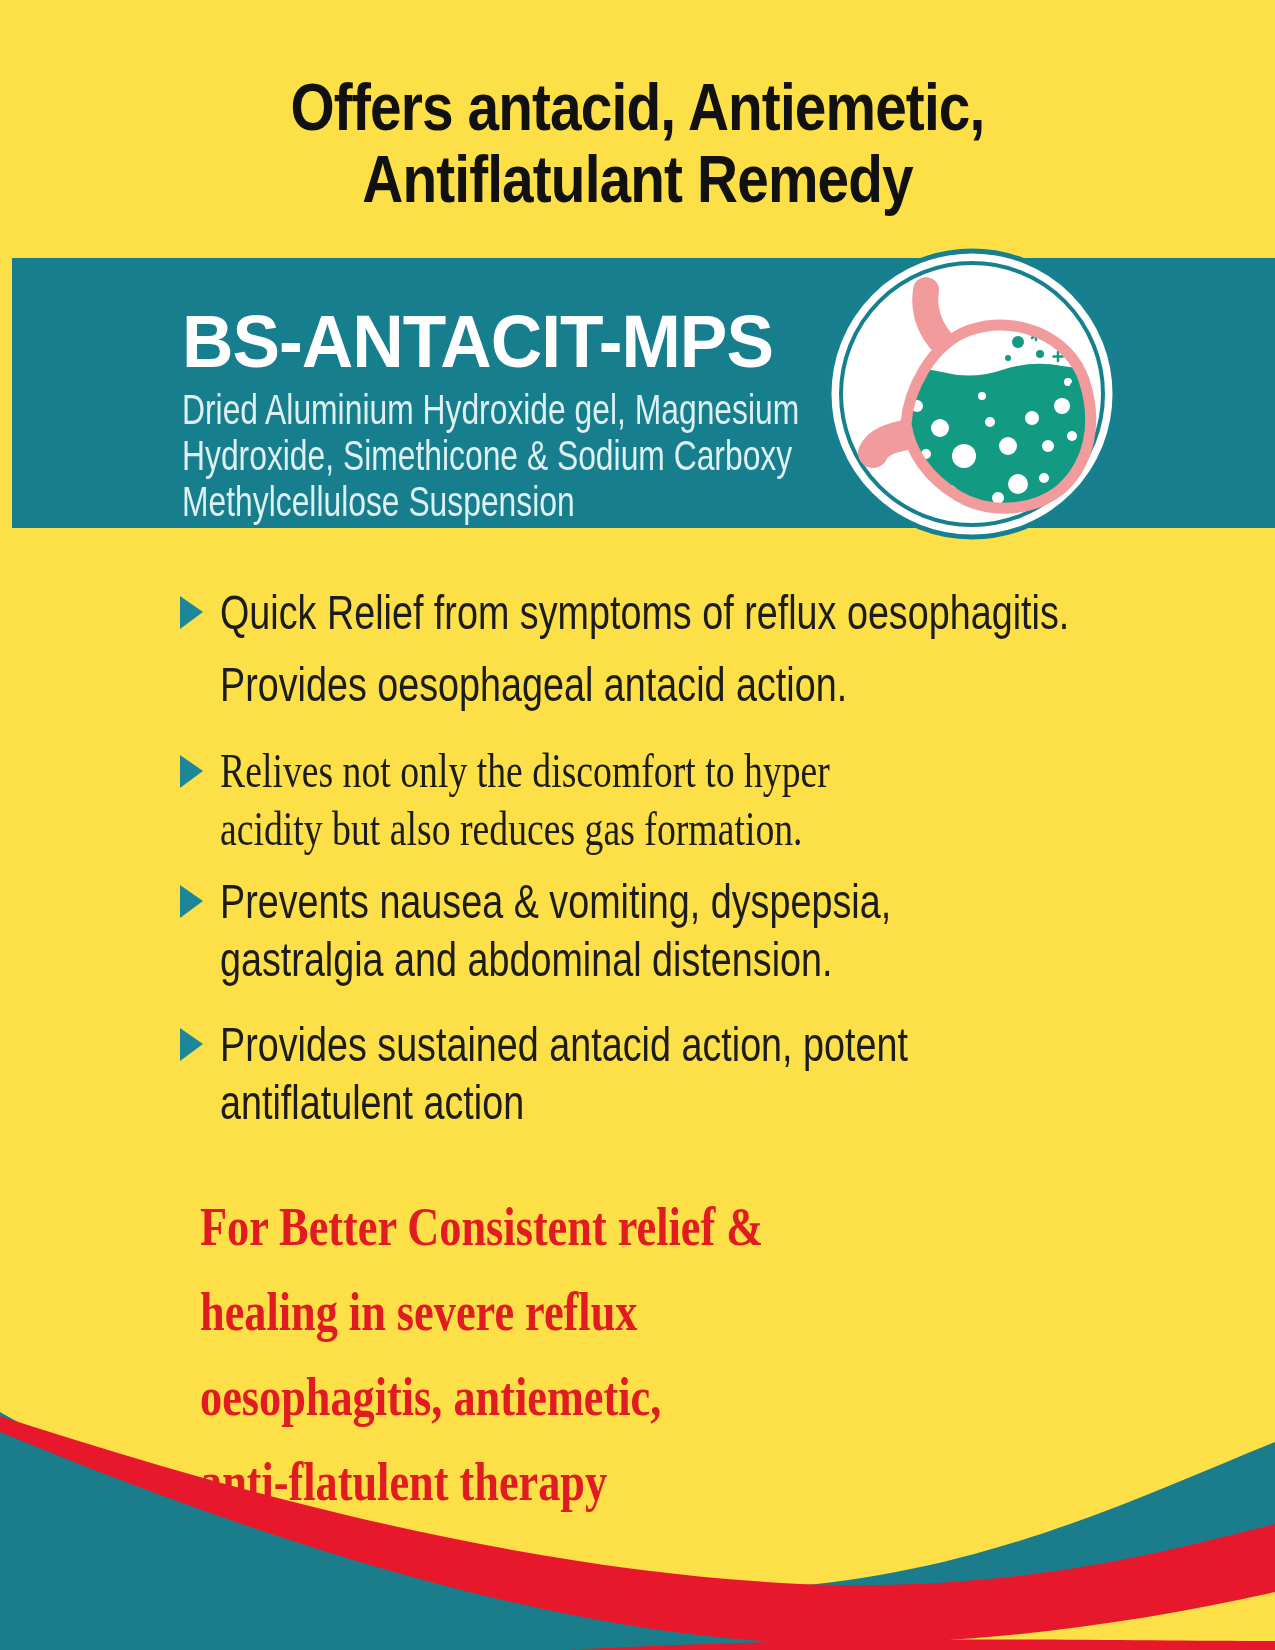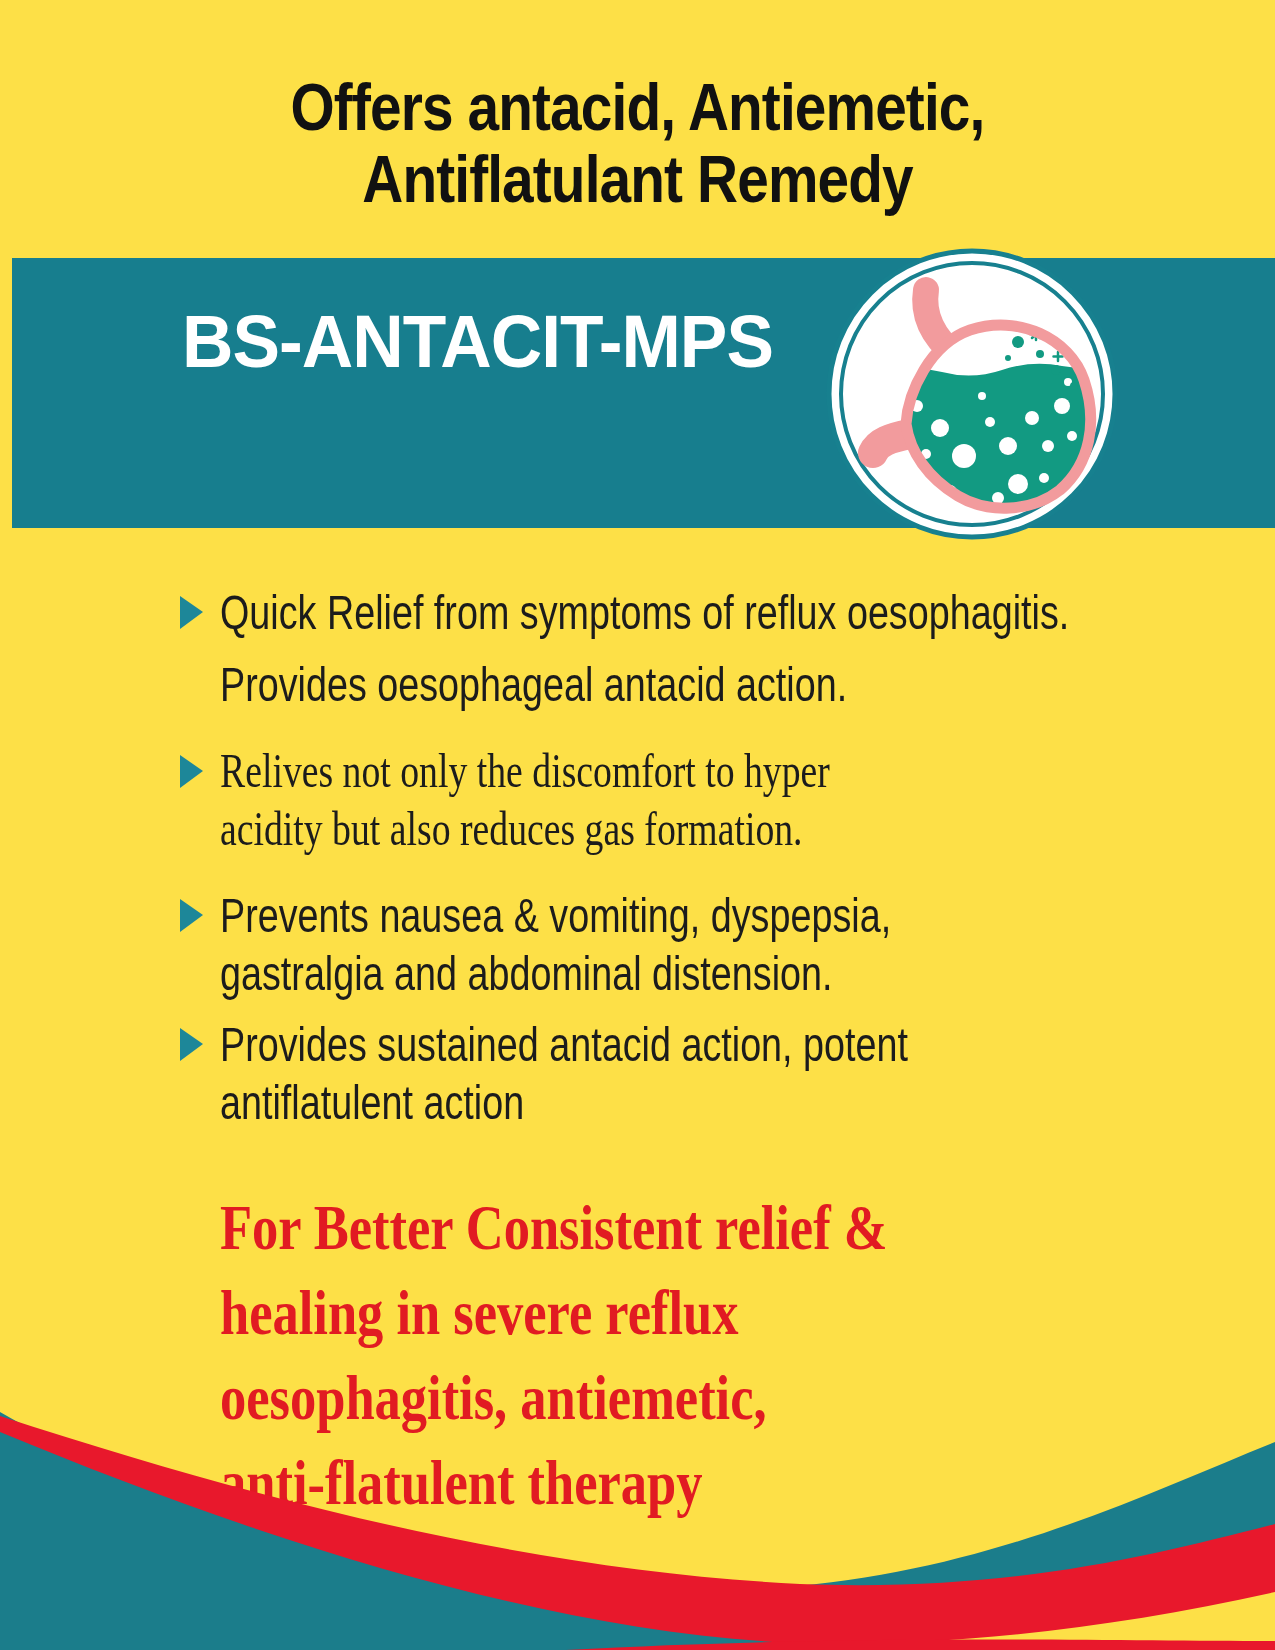--- a/index.html
+++ b/index.html
@@ -41,44 +41,49 @@
   .bullet .lines{line-height:58px;}
   .bullet.b1 .lines{line-height:72px;}
   .bullet .cond{display:inline-block;transform:scaleX(0.77);transform-origin:left center;}
   .arrow{
     width:0;height:0;flex:0 0 auto;margin-right:17px;
     border-top:16px solid transparent;border-bottom:17px solid transparent;
     border-left:23px solid var(--arrow,#1d8799);
   }
   .bullet.b1 .arrow{margin-top:20px;}
   .bullet.b2 .arrow,.bullet.b3 .arrow,.bullet.b4 .arrow{margin-top:13px;}
-  .b1{top:576px;} .b2{top:742px;font-family:Liberation Serif, serif;} .b3{top:872px;margin-top:14px;} .b4{top:1015px;}
+  .b1{top:576px;} .b2{top:742px;font-family:Liberation Serif, serif;} .b3{top:872px;} .b4{top:1015px;}
   
   .tagline{
     position:absolute;left:200px;top:1185px;
     font-family:"Liberation Serif",serif;font-weight:bold;
-    color:var(--red-text,#e11b22);font-size:64px;line-height:85px;white-space:nowrap;margin-left:20px;
+    color:var(--red-text,#e11b22);font-size:54px;line-height:85px;white-space:nowrap;
   }
   .tagline .tgl{display:block;transform:scaleX(0.82);transform-origin:left center;}
   
   .waves{position:absolute;left:0;top:1380px;width:1275px;height:270px;display:block;}
 </style>
 </head>
 <body>
 
 <div class="page" style="--teal: #177e8e; --arrow: #1d8799; --red-text: #e11b22;">
 
   <div class="title">
     <span class="tline">Offers antacid, Antiemetic,</span>
     <span class="tline">Antiflatulant Remedy</span>
   </div>
 
   <div class="banner">
     <div class="product-name">
       <span class="cond">BS-ANTACIT-MPS</span>
+    </div>
+    <div class="composition">
+      <span class="cond">Dried Aluminium Hydroxide gel, Magnesium</span><br>
+      <span class="cond">Hydroxide, Simethicone &amp; Sodium Carboxy</span><br>
+      <span class="cond">Methylcellulose Suspension</span>
     </div>
   </div>
 
   <svg class="badge" viewBox="0 0 300 300" aria-hidden="true">
 
     <circle cx="150" cy="148" r="143" fill="#ffffff" stroke="#17808f" stroke-width="5"></circle>
     <circle cx="150" cy="148" r="131" fill="none" stroke="#17808f" stroke-width="4"></circle>
     <defs>
       <clipPath id="bodyclip">
         <path d="M148,84 C196,68 248,92 262,134 C276,176 268,218 238,244 C210,266 166,268 136,250 C106,232 88,206 84,178 C86,146 108,98 148,84 Z"></path>

